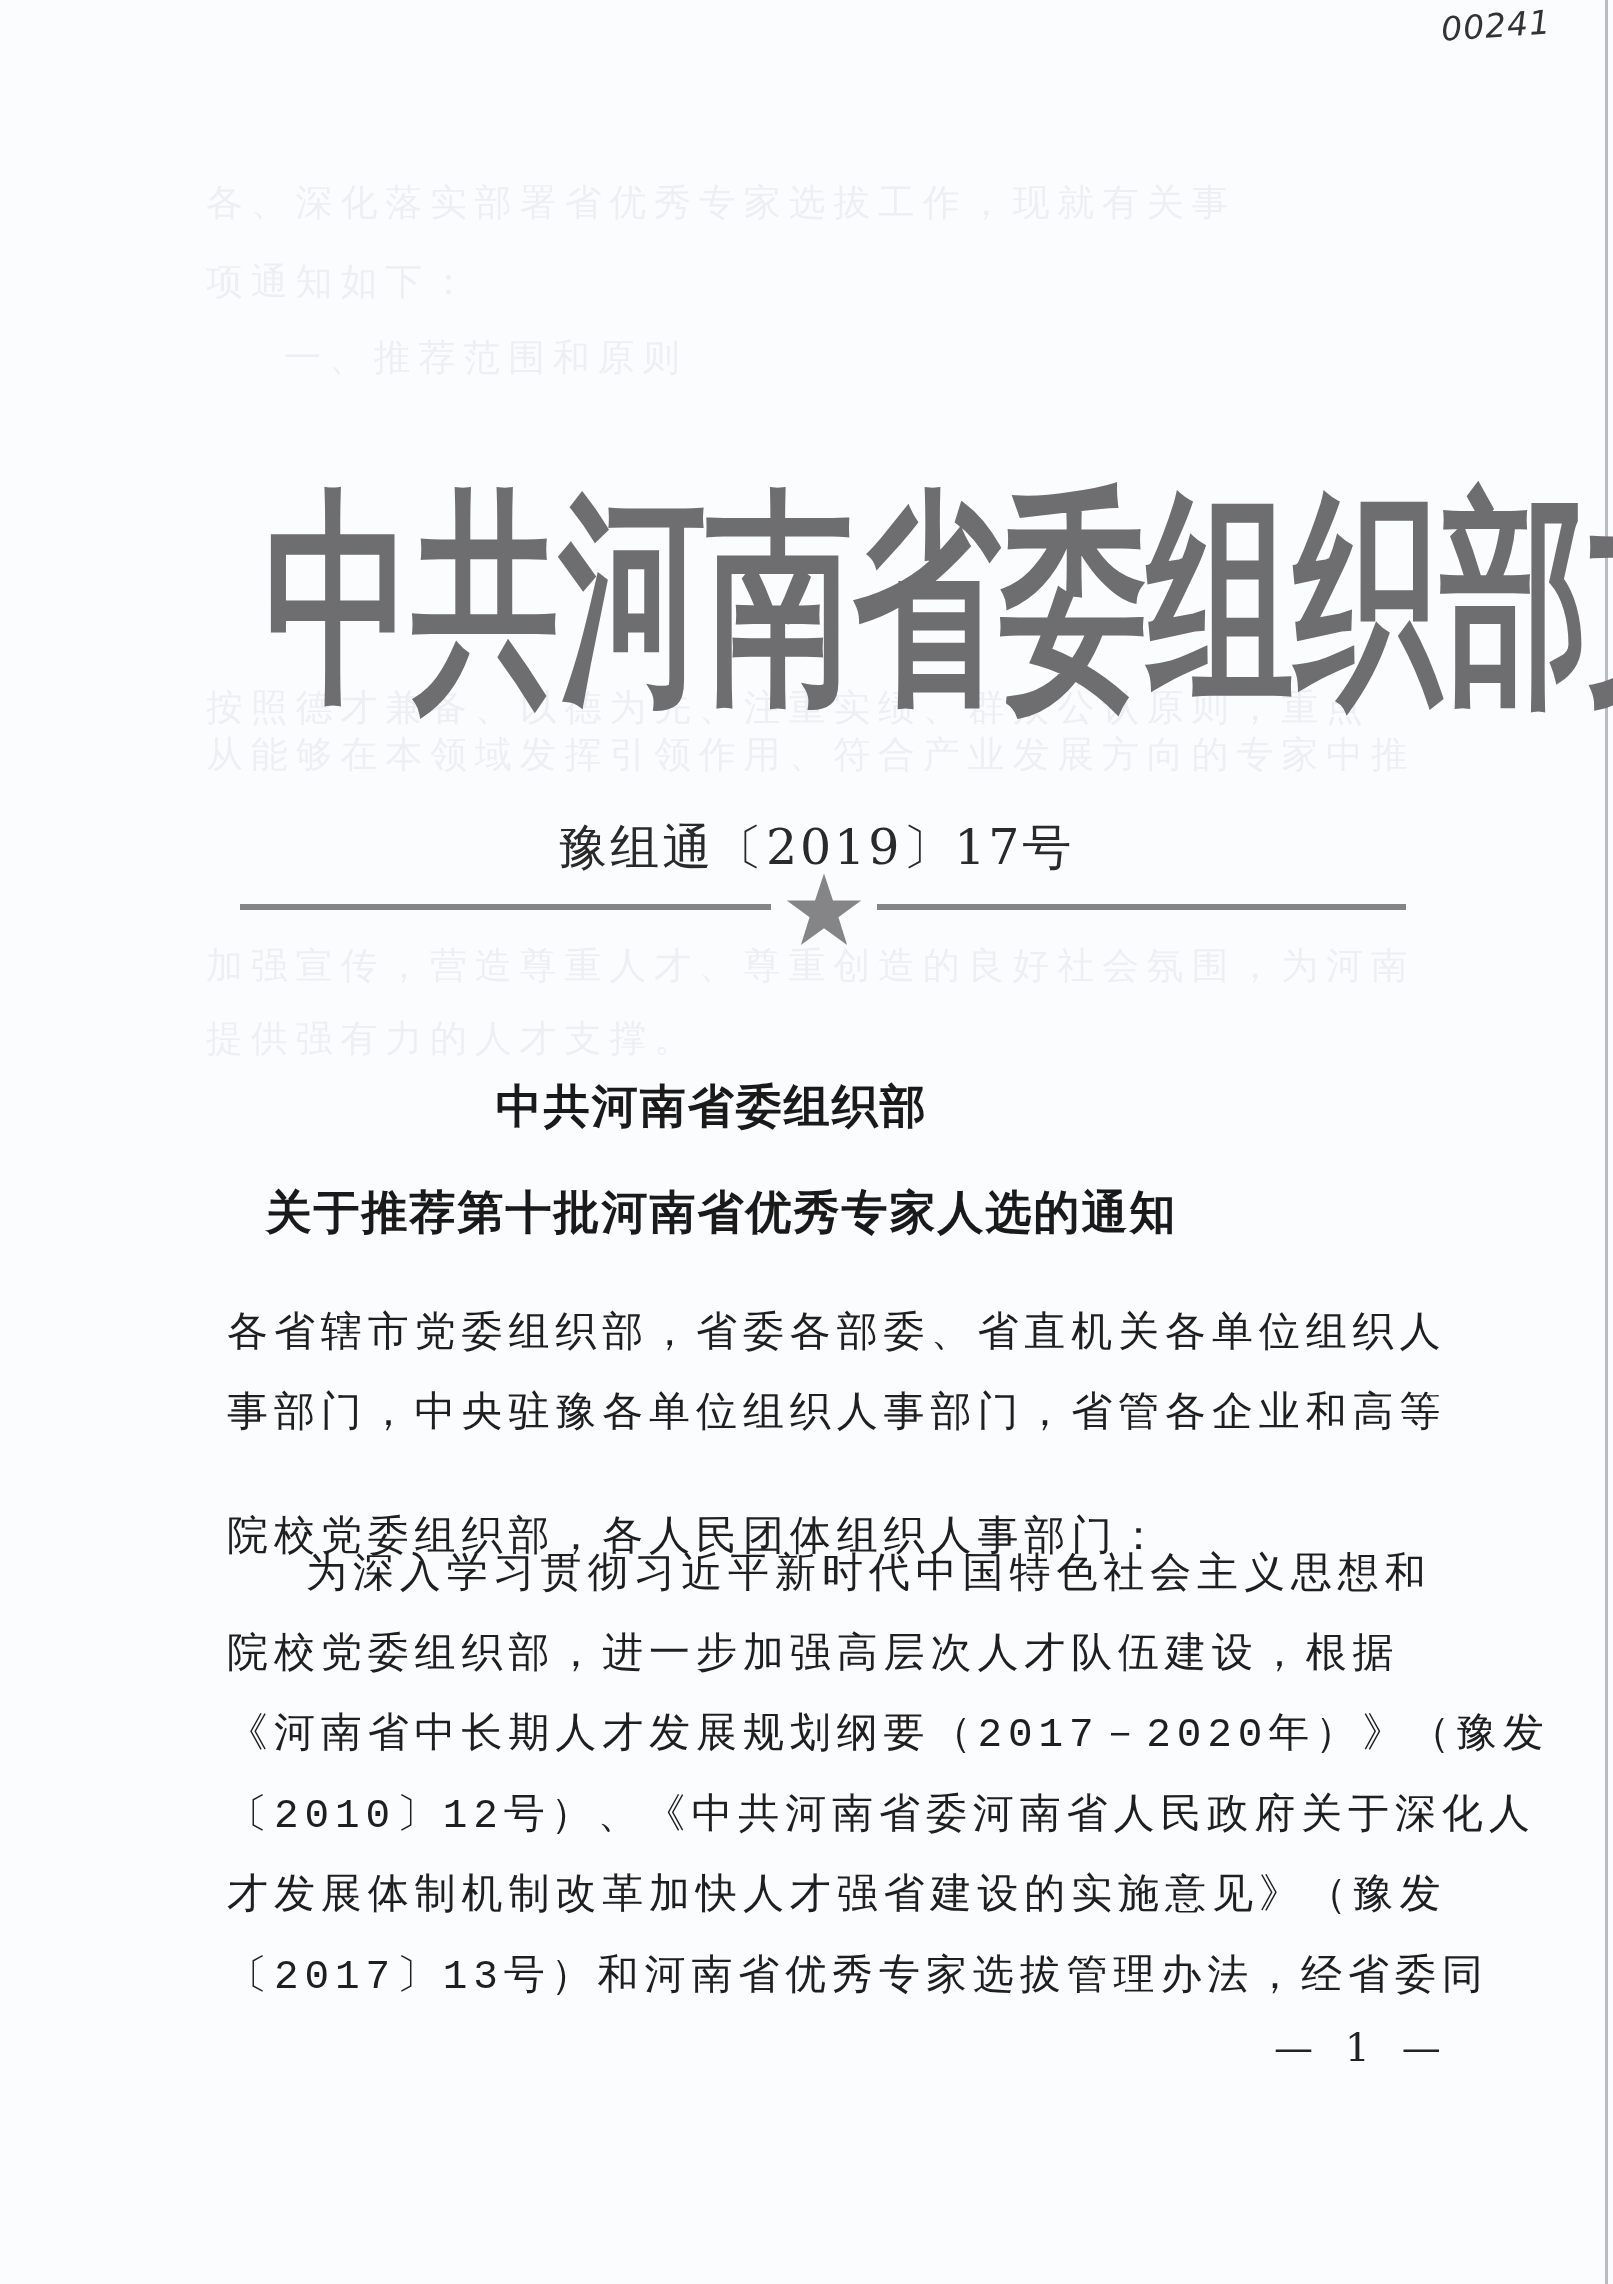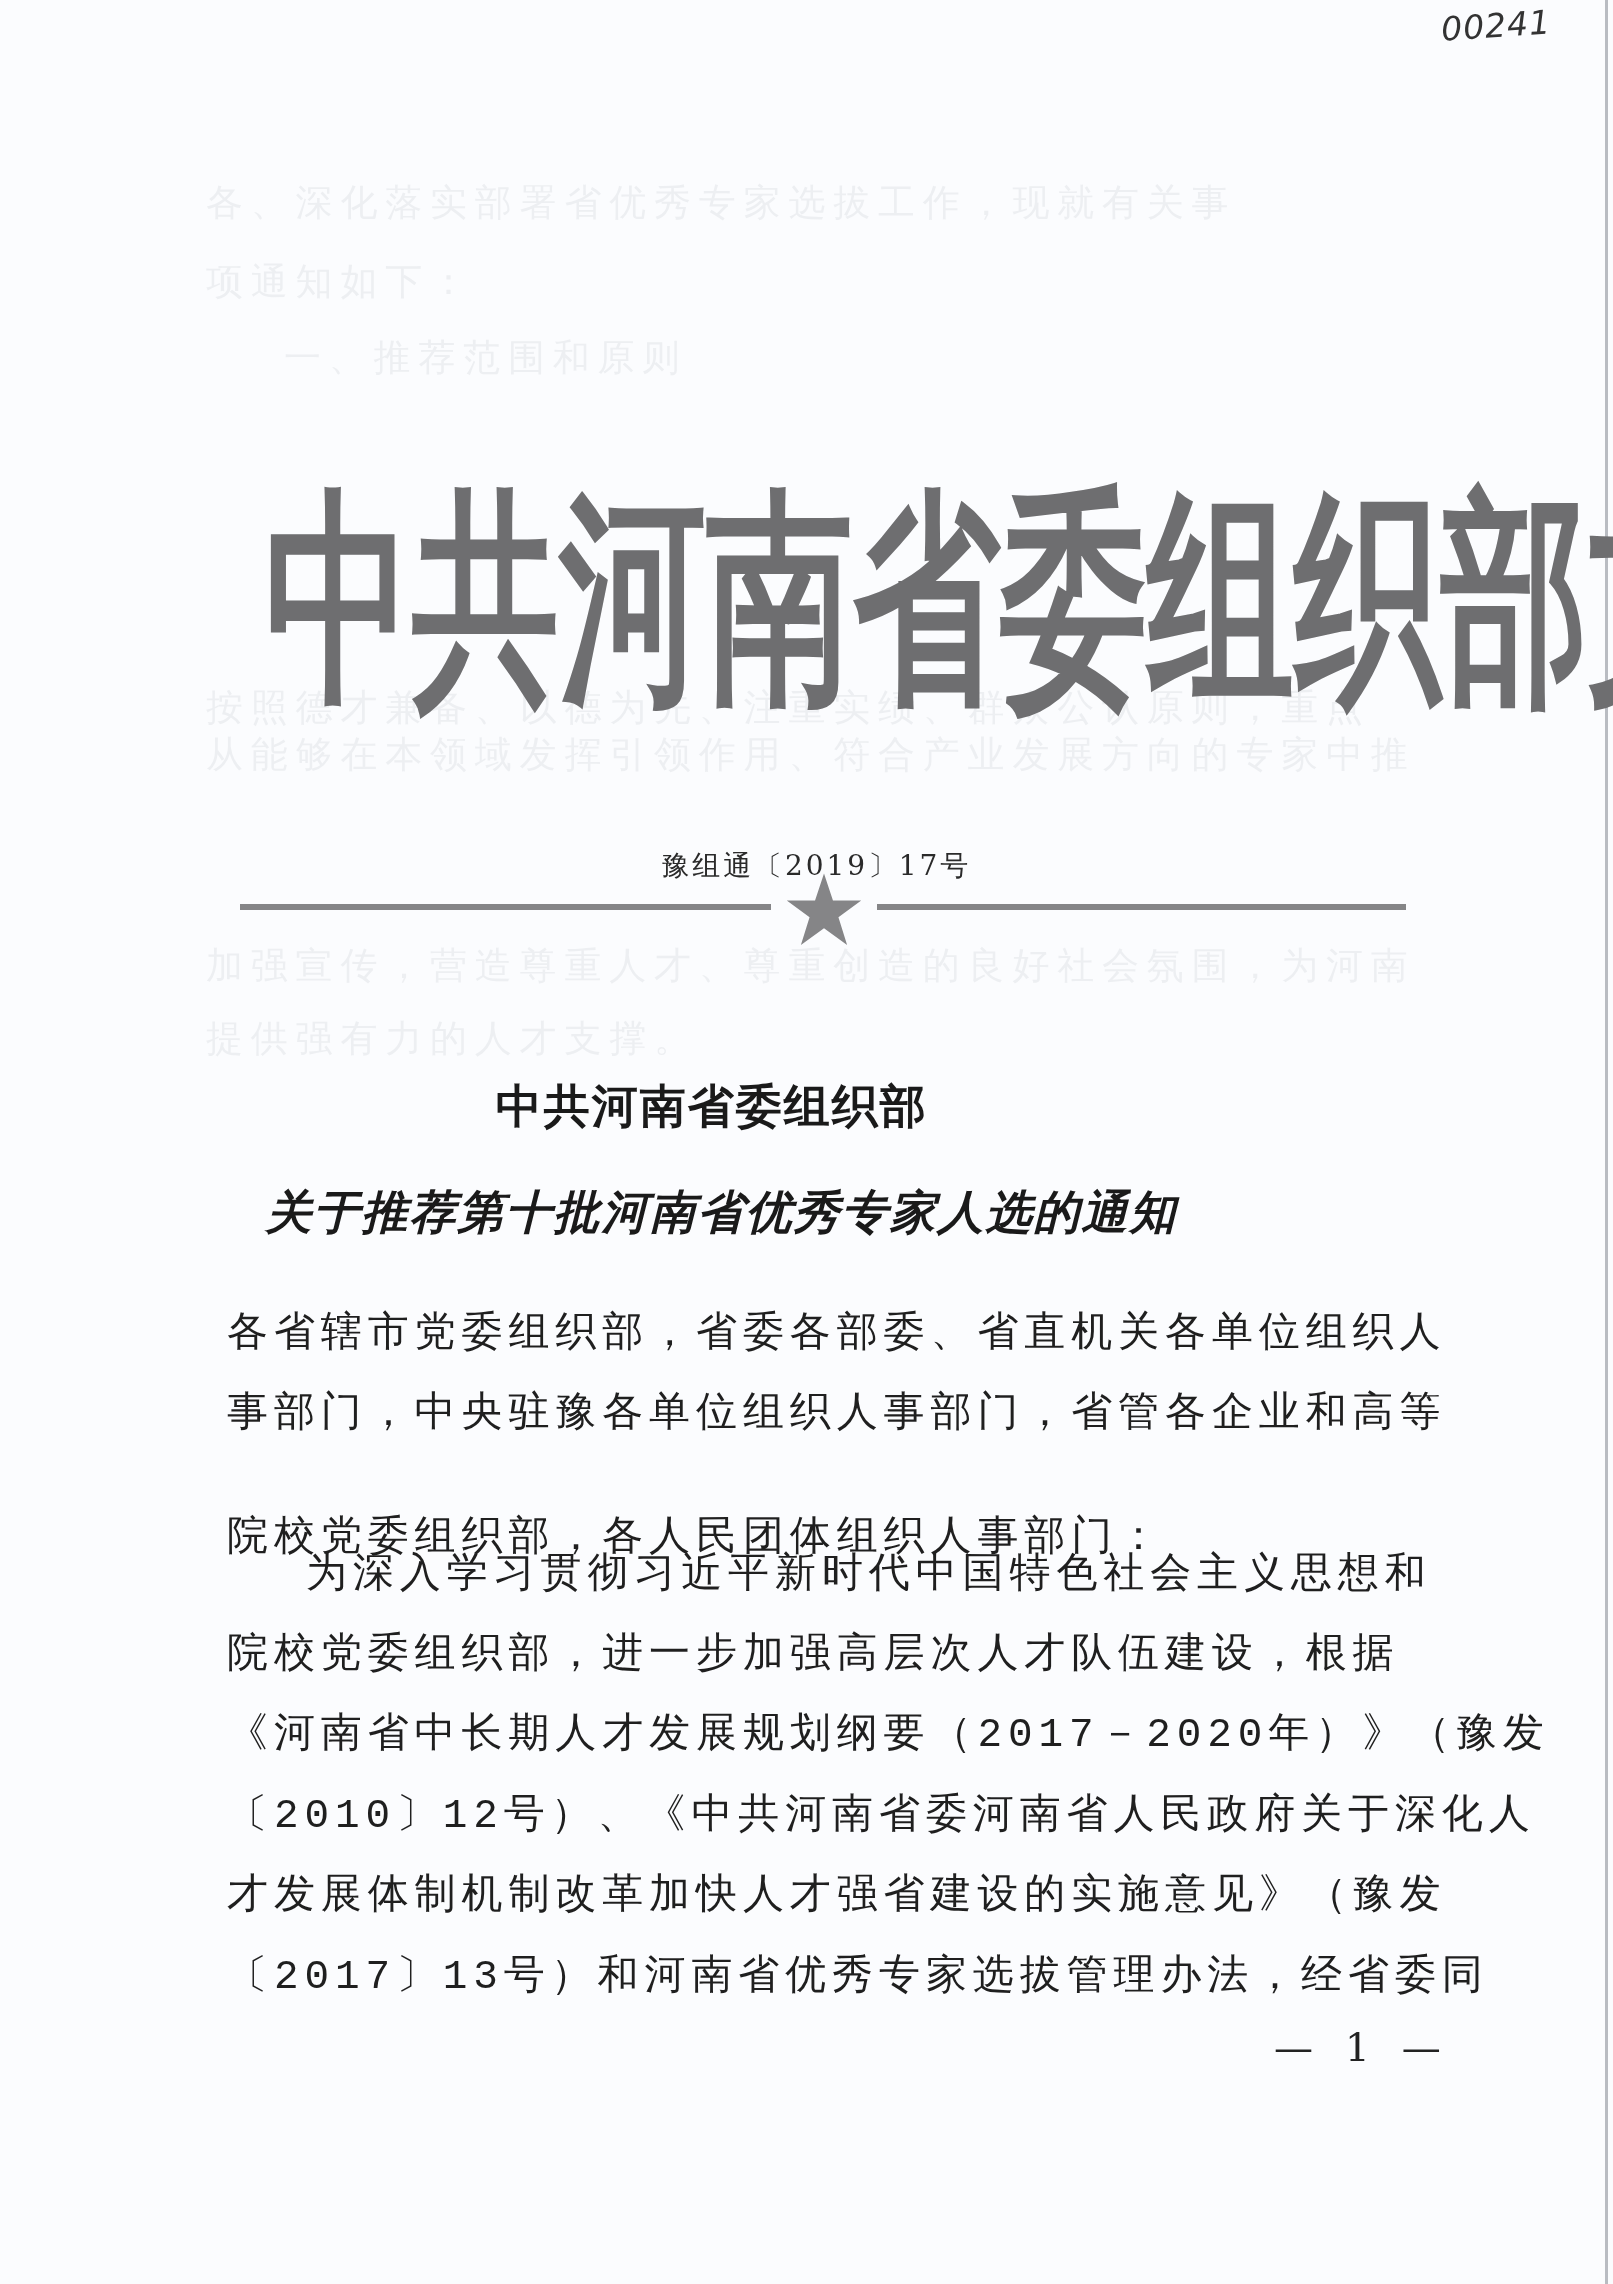--- a/index.html
+++ b/index.html
@@ -28,38 +28,38 @@
   .masthead {
     position: absolute; left: 265px; top: 490px; width: 1117px; height: 225px;
     display: flex; justify-content: space-between; align-items: center;
     font-family: "DejaVu Sans", sans-serif; font-weight: bold;
     font-size: 147px; color: #6e6e70;
     transform: scaleY(1.55); transform-origin: center;
     letter-spacing: 0;
   }
   .doc-number {
     position: absolute; left: 0; width: 1613px; top: 815px; text-align: center;
-    font-size: 28px; color: #2a2a2a; letter-spacing: 2.9px;
-    padding-left: 19.6px; box-sizing: border-box; margin-top: 32px;
+    font-size: 49px; color: #2a2a2a; letter-spacing: 2.9px;
+    padding-left: 19.6px; box-sizing: border-box;
   }
   .rule {
     position: absolute; top: 904px; height: 5.9px; background: #858587;
   }
   .rule.left { left: 240px; width: 531px; }
   .rule.right { left: 877px; width: 529px; }
   .star {
     position: absolute; left: 786px; top: 872px; width: 76px; height: 76px;
   }
   .title {
     position: absolute; left: 0; width: 1404px; text-align: center;
     font-family: "DejaVu Sans", sans-serif; font-weight: bold;
     font-size: 46px; color: #1a1a1a; letter-spacing: 2px;
   }
   .title.l1 { top: 1076px; padding-left: 19.6px; box-sizing: border-box; }
-  .title.l2 { top: 1182px; padding-left: 39px; box-sizing: border-box; font-style: italic; }
+  .title.l2 { top: 1182px; padding-left: 39px; box-sizing: border-box; }
   .body-line {
     position: absolute; left: 227px; width: 1166px;
     font-size: 41px; color: #1f1f1f;
     white-space: nowrap; letter-spacing: 5.9px;
     text-align: justify; text-align-last: justify; font-family: Liberation Mono, monospace;
   }
   .body-line.indent { left: 306px; width: 1088px; }
   .body-line.short { text-align-last: left; margin-top: 44px; }
   .page-num {
     position: absolute; left: 1274px; top: 2025px;

